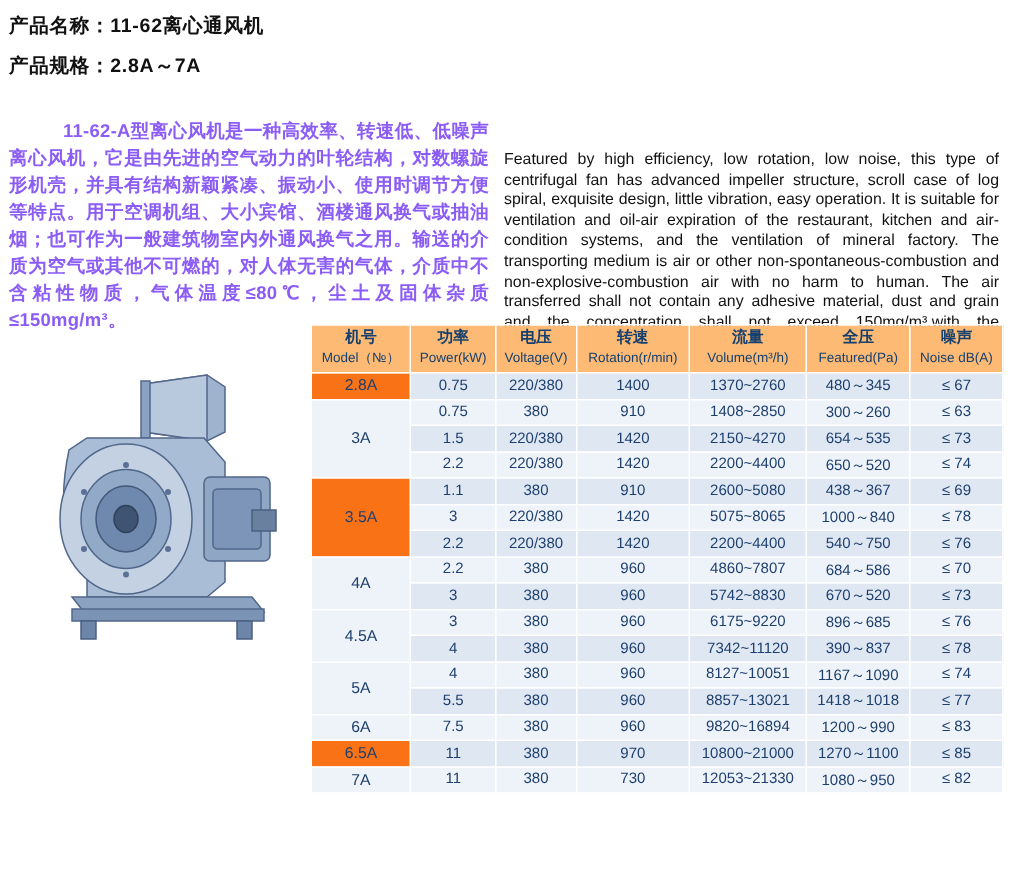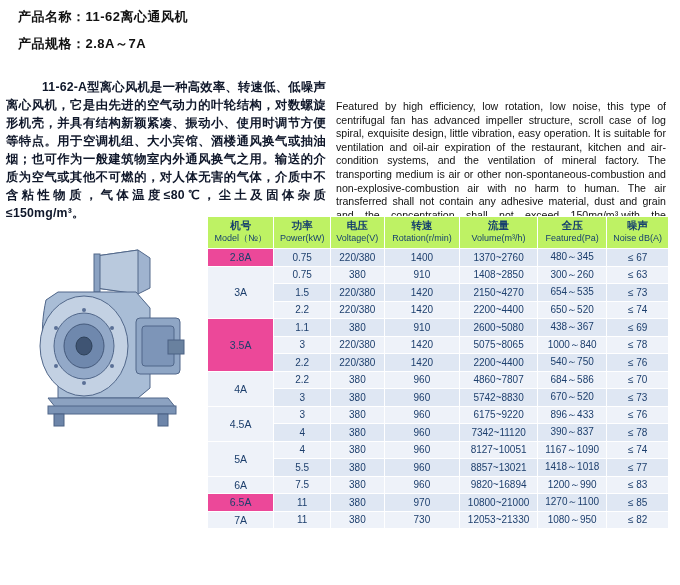--- a/index.html
+++ b/index.html
@@ -15,21 +15,21 @@
     position: relative;
     overflow: hidden;
   }
   .page {
     width: 680px;
     height: 585px;
     position: relative;
   }
   
   .header {
-    padding: 8px 0 0 18px;
+    padding: 8px 0 0 6px;
   }
   .header .line {
     font-size: 13px;
     font-weight: bold;
     color: #111;
     letter-spacing: 0.5px;
     margin-bottom: 9px;
     white-space: nowrap;
   }
   
@@ -39,21 +39,21 @@
     left: 6px;
     width: 666px;
     display: flex;
     gap: 10px;
   }
   .cn-col {
     width: 320px;
     font-size: 12.3px;
     line-height: 18px;
     font-weight: bold;
-    color: #0f172a;
+    color: #8b5cf6;
     text-align: justify;
     text-justify: inter-ideograph;
     letter-spacing: 0.2px;
   }
   .cn-col .indent {
     text-indent: 36px;
   }
   .en-col {
     width: 330px;
     font-size: 10.6px;
@@ -85,21 +85,21 @@
     color: #1c3f6e;
   }
   table.spec th, table.spec td {
     border: 1px solid #ffffff;
     text-align: center;
     vertical-align: middle;
     padding: 0;
     height: 16.5px;
   }
   table.spec thead th {
-    background: #bef264;
+    background: #fdba74;
     color: #16406e;
     font-weight: bold;
     height: 15px;
     line-height: 13px;
     padding: 2px 0 3px;
     font-size: 10.5px;
   }
   table.spec thead th .sub {
     display: block;
     font-size: 9px;
@@ -108,21 +108,21 @@
   }
   table.spec tbody td {
     background: #dfe7f3;
     color: #1d3f6d;
     font-size: 10px;
   }
   table.spec tbody tr.alt td {
     background: #eef2f9;
   }
   table.spec td.model {
-    background: #ec4899;
+    background: #f97316;
     font-size: 10.5px;
   }
   .noise-cell {
     font-size: 10px;
   }
 </style>
 </head>
 <body>
 
 <div class="page">
@@ -284,21 +284,21 @@
             <td>5742~8830</td>
             <td>670～520</td>
             <td class="noise-cell">≤ 73</td>
           </tr>
           <tr class="alt">
             <td class="model" rowspan="2">4.5A</td>
             <td>3</td>
             <td>380</td>
             <td>960</td>
             <td>6175~9220</td>
-            <td>896～433</td>
+            <td>896～685</td>
             <td class="noise-cell">≤ 76</td>
           </tr>
           <tr>
             <td>4</td>
             <td>380</td>
             <td>960</td>
             <td>7342~11120</td>
             <td>390～837</td>
             <td class="noise-cell">≤ 78</td>
           </tr>

